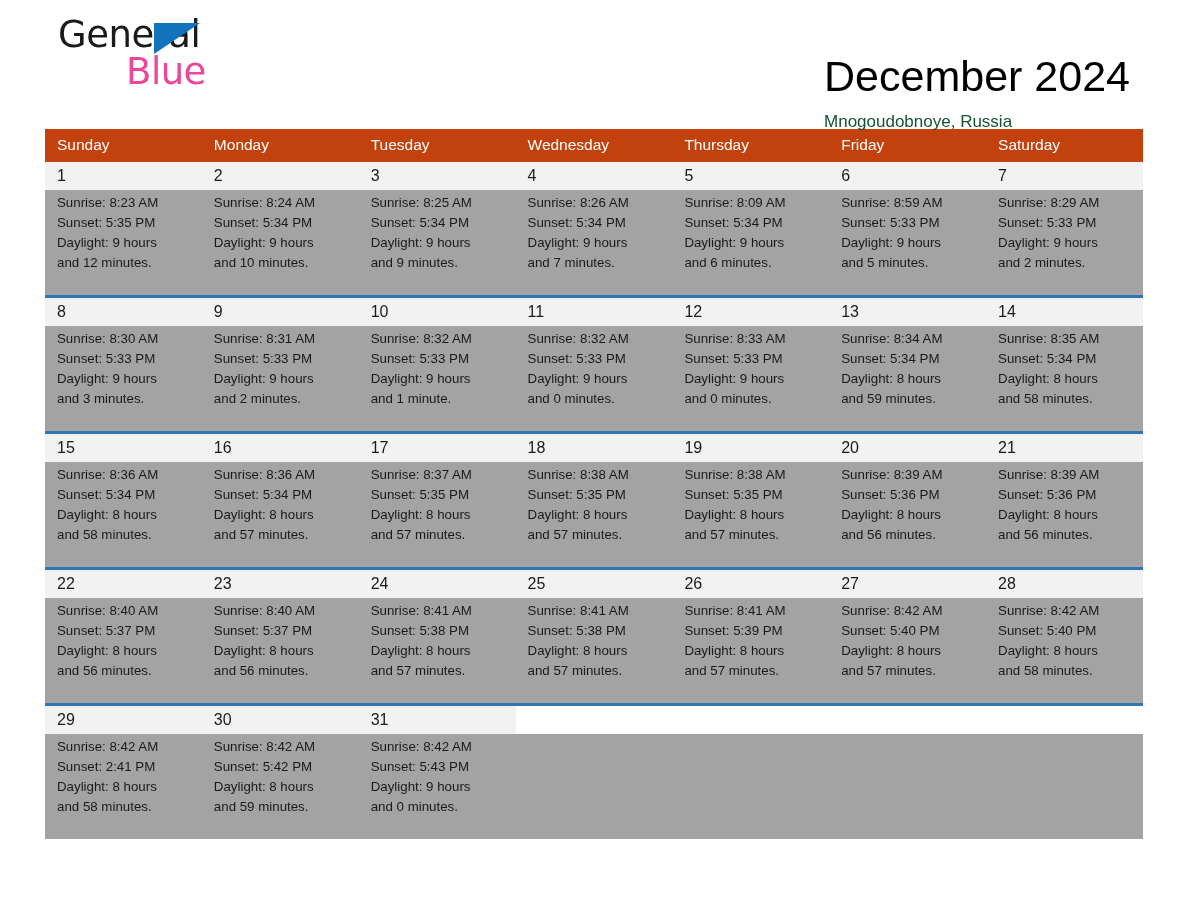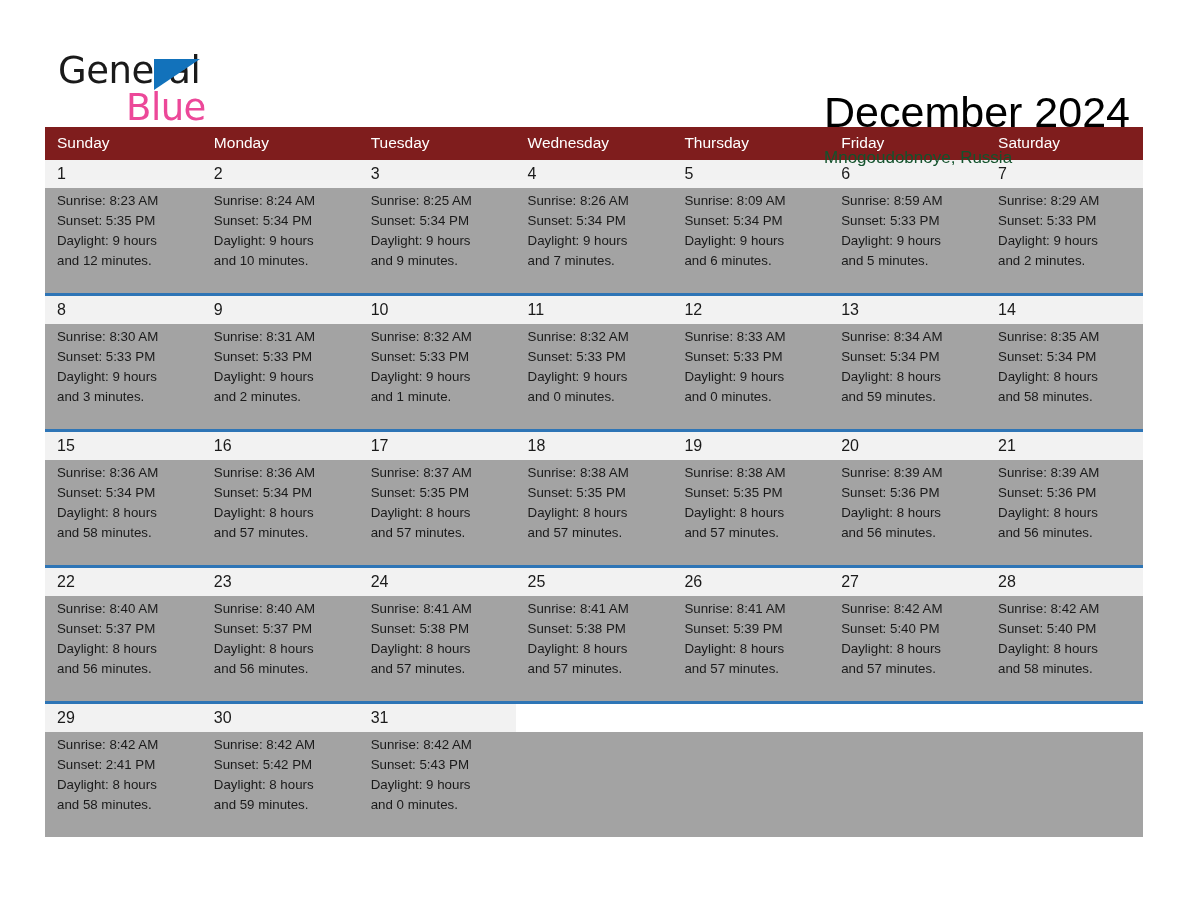--- a/index.html
+++ b/index.html
@@ -19,22 +19,21 @@
     position: relative;
     width: 1188px;
     height: 918px;
     box-sizing: border-box;
     padding: 0 45px;
   }
 
   
   .masthead {
     position: relative;
-    height: 91px;
-    margin-top: 36px;
+    height: 129px;
   }
   .logo {
     position: absolute;
     left: 13px;
     top: 8px;
     width: 220px;
     height: 90px;
   }
   .logo-general {
     position: absolute;
@@ -91,21 +90,21 @@
     font-family: "Liberation Sans", sans-serif;
   }
 
   
   .calendar {
     width: 1098px;
     border-collapse: collapse;
     table-layout: fixed;
   }
   .weekday-row th {
-    background: #7f1d1d;
+    background: #c2410c;
     color: #ffffff;
     font-size: 15.5px;
     font-weight: 400;
     text-align: left;
     padding: 7px 0 8px 12px;
     height: 18px;
     font-family: "Liberation Sans", sans-serif;
   }
   .daynum-row td {
     background: #f2f2f2;

